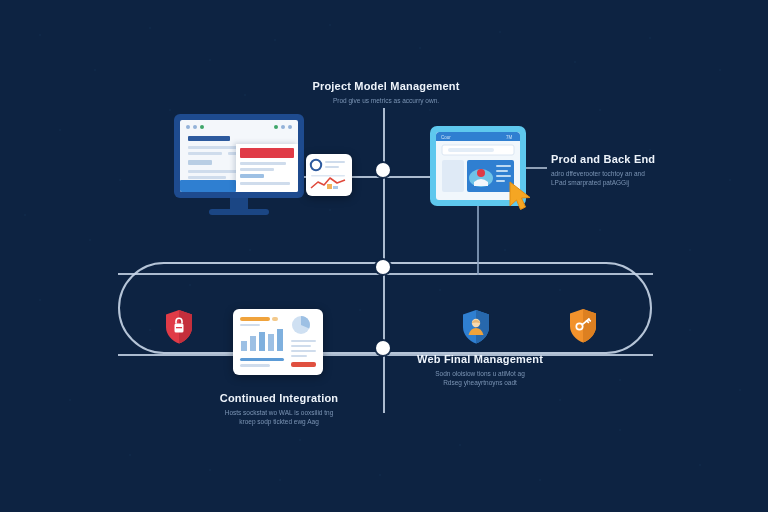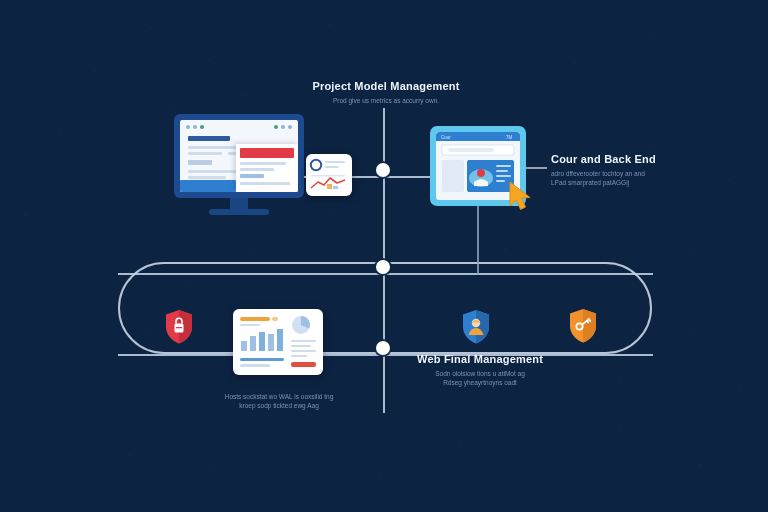--- a/index.html
+++ b/index.html
@@ -229,26 +229,27 @@
   <div class="node" style="left:376px; top:163px;"></div>
   <div class="node" style="left:376px; top:260px;"></div>
   <div class="node" style="left:376px; top:341px;"></div>
 
   <div class="label-block ctr" style="left:306px; top:80px; width:160px;">
     <div class="label-title">Project Model Management</div>
     <div class="label-sub">Prod give us metrics as accurry own.</div>
   </div>
 
   <div class="label-block" style="left:551px; top:153px; width:100px;">
-    <div class="label-title">Cour and Back End</div>
+    <div class="label-title">Prod and Back End</div>
     <div class="label-sub" style="white-space:pre-line;">adro dffeverooter tochtoy an and
 LPad smarprated patAGGij</div>
   </div>
 
   <div class="label-block ctr" style="left:211px; top:392px; width:136px;">
+    <div class="label-title">Continued Integration</div>
     <div class="label-sub" style="white-space:pre-line;">Hosts sockstat wo WAL is ooxsilid tng
 kroep sodp tickted ewg Aag</div>
   </div>
 
   <div class="label-block ctr" style="left:417px; top:353px; width:126px;">
     <div class="label-title">Web Final Management</div>
     <div class="label-sub" style="white-space:pre-line;">Sodn oloisiow tions u atiMot ag
 Rdseg yheayrtnoyns oadt</div>
   </div>
 

